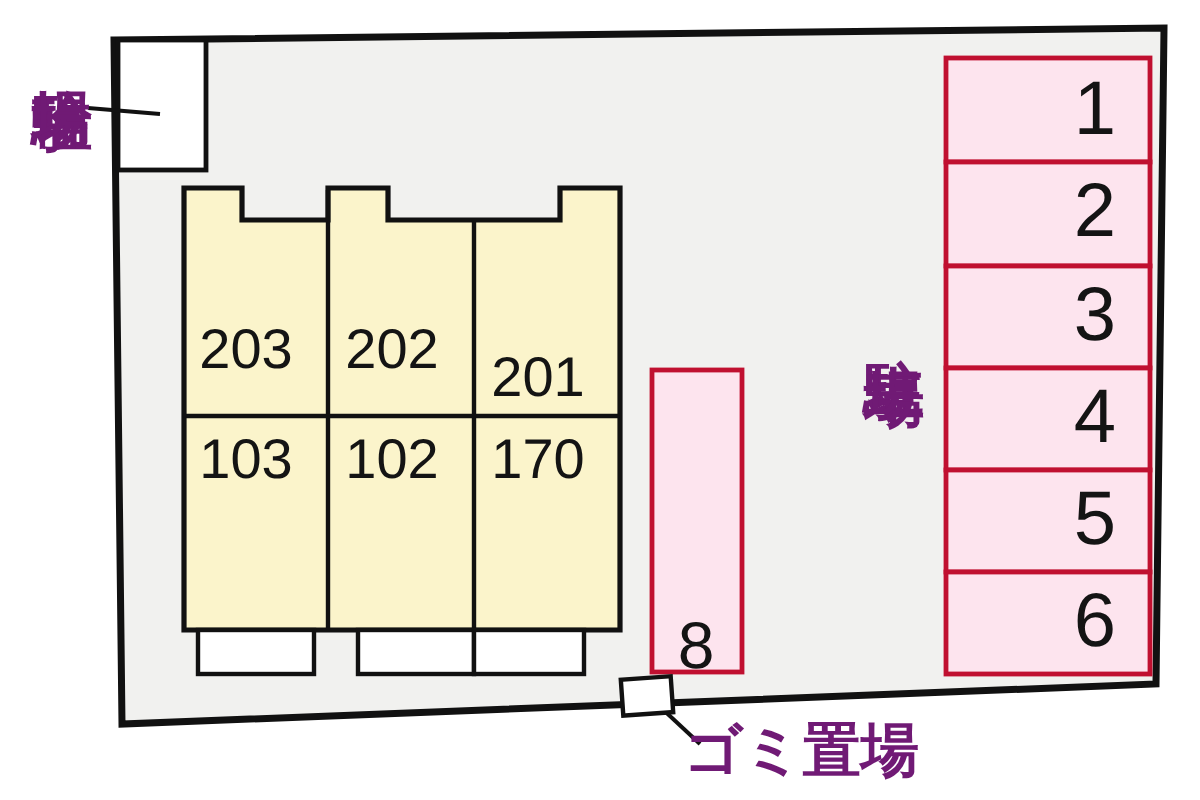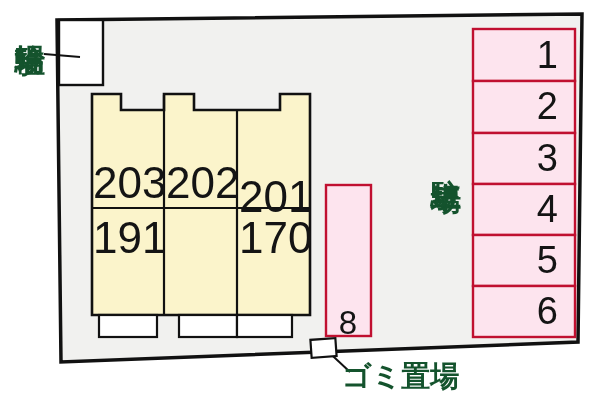--- a/index.html
+++ b/index.html
@@ -3,29 +3,29 @@
 <meta charset="utf-8">
 <style>
   html,body{margin:0;padding:0;background:#ffffff;}
   .stage{
     position:relative;width:600px;height:400px;overflow:hidden;
     font-family:"Liberation Sans","DejaVu Sans",sans-serif;
     background:#ffffff;
   }
   .stage svg{position:absolute;left:0;top:0;}
   .lbl{
-    position:absolute;color:#14532d;font-weight:700;line-height:1;
+    position:absolute;color:#701a75;font-weight:700;line-height:1;
     white-space:nowrap;letter-spacing:0;
   }
   .vert{writing-mode:vertical-rl;text-orientation:upright;}
   .num{
     position:absolute;color:#141414;font-weight:400;line-height:1;
     text-align:center;
   }
-  .unit-num{font-size:44px;width:60px;}
+  .unit-num{font-size:28px;width:60px;}
   .park-num{font-size:38px;width:78px;text-align:right;}
   .small-num{font-size:33px;width:60px;}
 </style>
 </head>
 <body>
 
 <div class="stage">
 
   <svg width="600" height="400" viewBox="0 0 600 400">
 
@@ -62,21 +62,22 @@
   <div class="lbl vert" style="left:15px;top:21px;font-size:30px;">駐輪場</div>
 
   <div class="lbl vert" style="left:431px;top:155px;font-size:30px;letter-spacing:3px;">駐車場</div>
 
   <div class="lbl" style="left:342px;top:362px;font-size:29px;">ゴミ置場</div>
 
   <div class="num unit-num" style="left:93px;top:161px;">203</div>
   <div class="num unit-num" style="left:166px;top:161px;">202</div>
   <div class="num unit-num" style="left:239px;top:175px;">201</div>
 
-  <div class="num unit-num" style="left:93px;top:216px;">191</div>
+  <div class="num unit-num" style="left:93px;top:216px;">103</div>
+  <div class="num unit-num" style="left:166px;top:216px;">102</div>
   <div class="num unit-num" style="left:239px;top:216px;">170</div>
 
   <div class="num park-num" style="left:480px;top:36px;">1</div>
   <div class="num park-num" style="left:480px;top:87px;">2</div>
   <div class="num park-num" style="left:480px;top:139px;">3</div>
   <div class="num park-num" style="left:480px;top:190px;">4</div>
   <div class="num park-num" style="left:480px;top:241px;">5</div>
   <div class="num park-num" style="left:480px;top:292px;">6</div>
 
   <div class="num small-num" style="left:318px;top:306px;">8</div>

